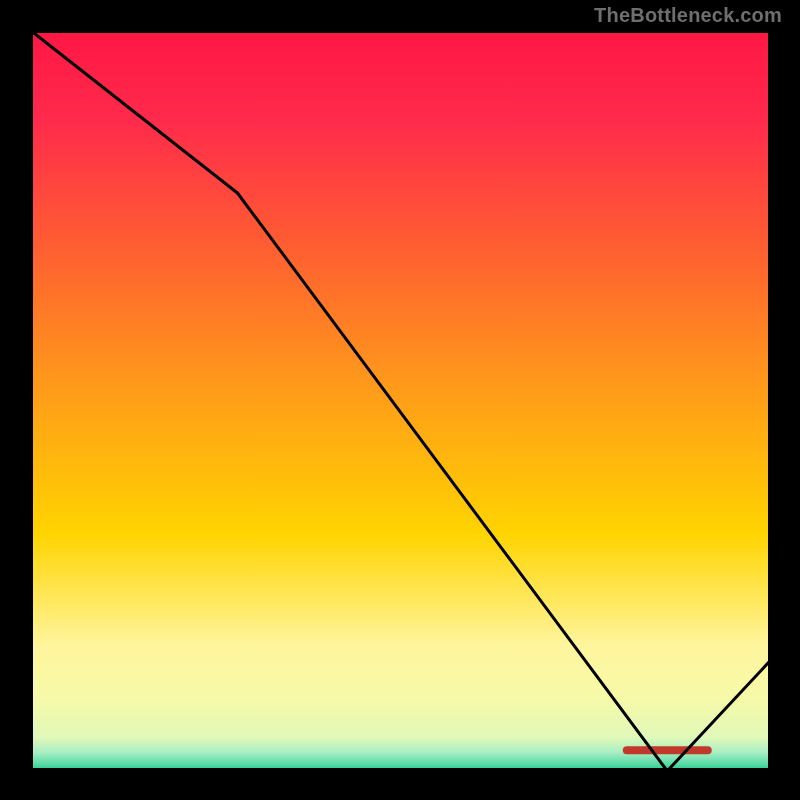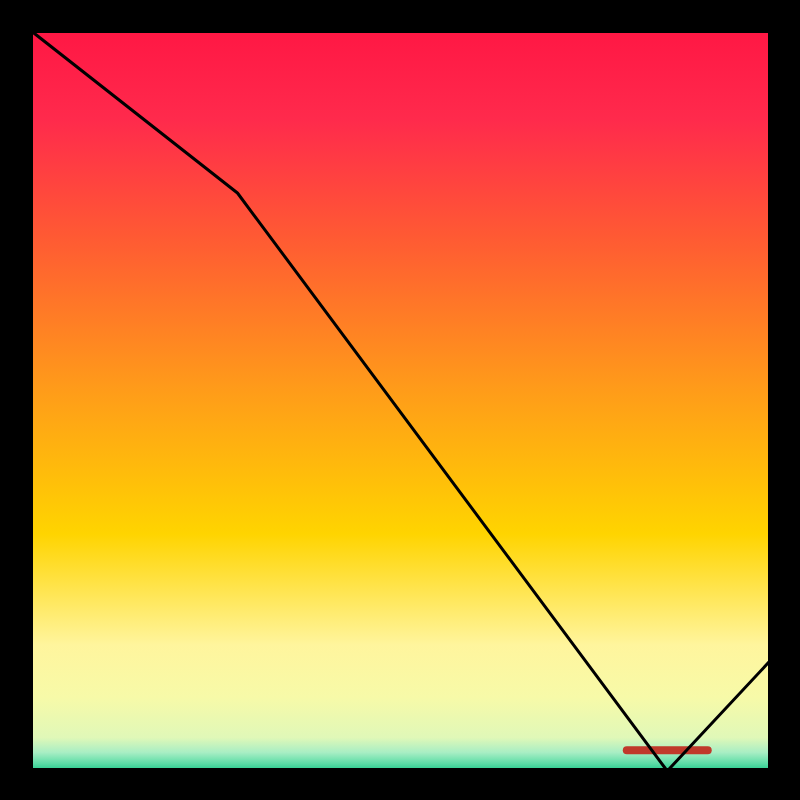--- a/index.html
+++ b/index.html
@@ -29,20 +29,21 @@
   svg {
     position: absolute;
     left: 0;
     top: 0;
   }
 </style>
 </head>
 <body>
 
 <div class="wrap">
+  <div class="watermark">TheBottleneck.com</div>
 
   <svg id="chart-svg" width="800" height="800">
     <defs>
       <linearGradient id="bgGrad" x1="0" y1="0" x2="0" y2="1">
           <stop offset="0%" stop-color="#FF1744"></stop>
           <stop offset="12%" stop-color="#FF2A4C"></stop>
           <stop offset="28.000000000000004%" stop-color="#FF5A33"></stop>
           <stop offset="48%" stop-color="#FF9A1A"></stop>
           <stop offset="68%" stop-color="#FFD400"></stop>
           <stop offset="83%" stop-color="#FFF59D"></stop>

